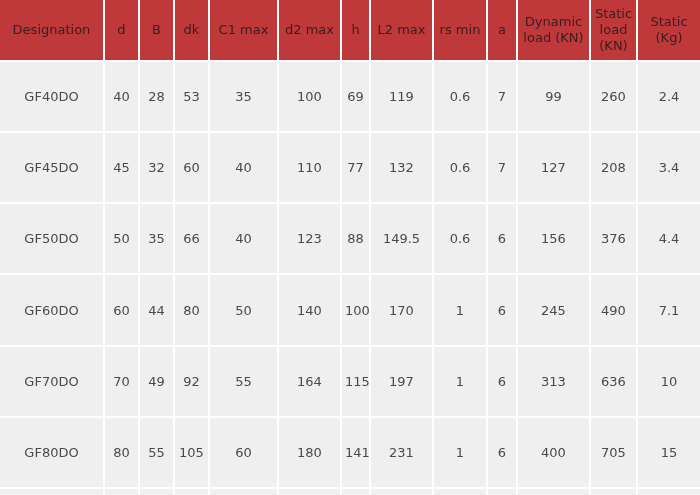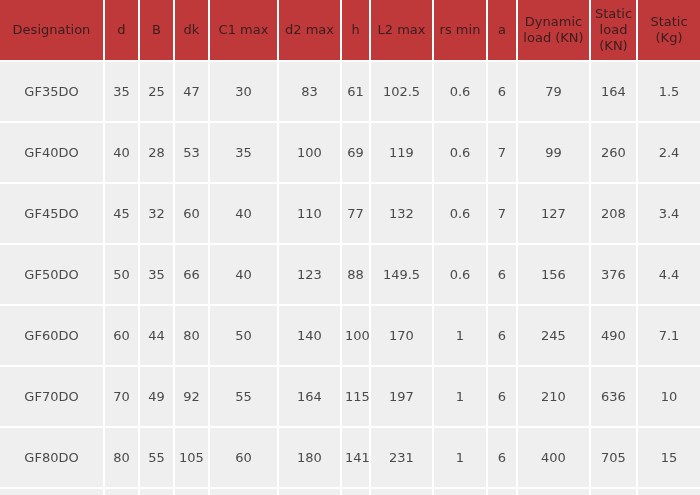--- a/index.html
+++ b/index.html
@@ -76,35 +76,20 @@
       <th>L2 max</th>
       <th>rs min</th>
       <th>a</th>
       <th>Dynamic load (KN)</th>
       <th>Static load (KN)</th>
       <th>Static (Kg)</th>
     </tr>
   </thead>
   <tbody id="table-body">
       <tr>
-        <td>GF35DO</td>
-        <td>35</td>
-        <td>25</td>
-        <td>47</td>
-        <td>30</td>
-        <td>83</td>
-        <td>61</td>
-        <td>102.5</td>
-        <td>0.6</td>
-        <td>6</td>
-        <td>79</td>
-        <td>164</td>
-        <td>1.5</td>
-      </tr>
-      <tr>
         <td>GF40DO</td>
         <td>40</td>
         <td>28</td>
         <td>53</td>
         <td>35</td>
         <td>100</td>
         <td>69</td>
         <td>119</td>
         <td>0.6</td>
         <td>7</td>
@@ -161,21 +146,21 @@
         <td>GF70DO</td>
         <td>70</td>
         <td>49</td>
         <td>92</td>
         <td>55</td>
         <td>164</td>
         <td>115</td>
         <td>197</td>
         <td>1</td>
         <td>6</td>
-        <td>210</td>
+        <td>313</td>
         <td>636</td>
         <td>10</td>
       </tr>
       <tr>
         <td>GF80DO</td>
         <td>80</td>
         <td>55</td>
         <td>105</td>
         <td>60</td>
         <td>180</td>

